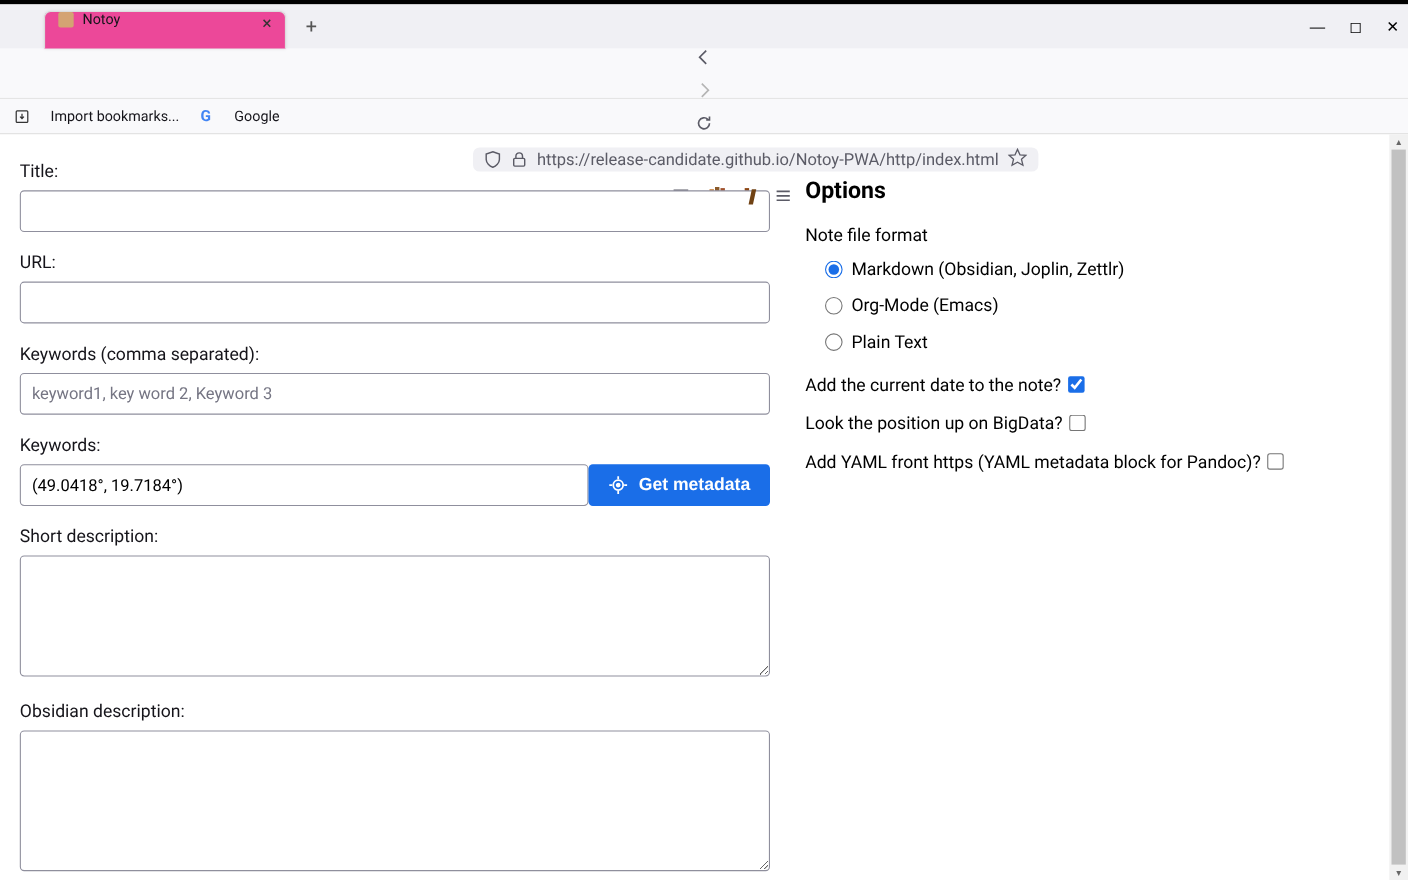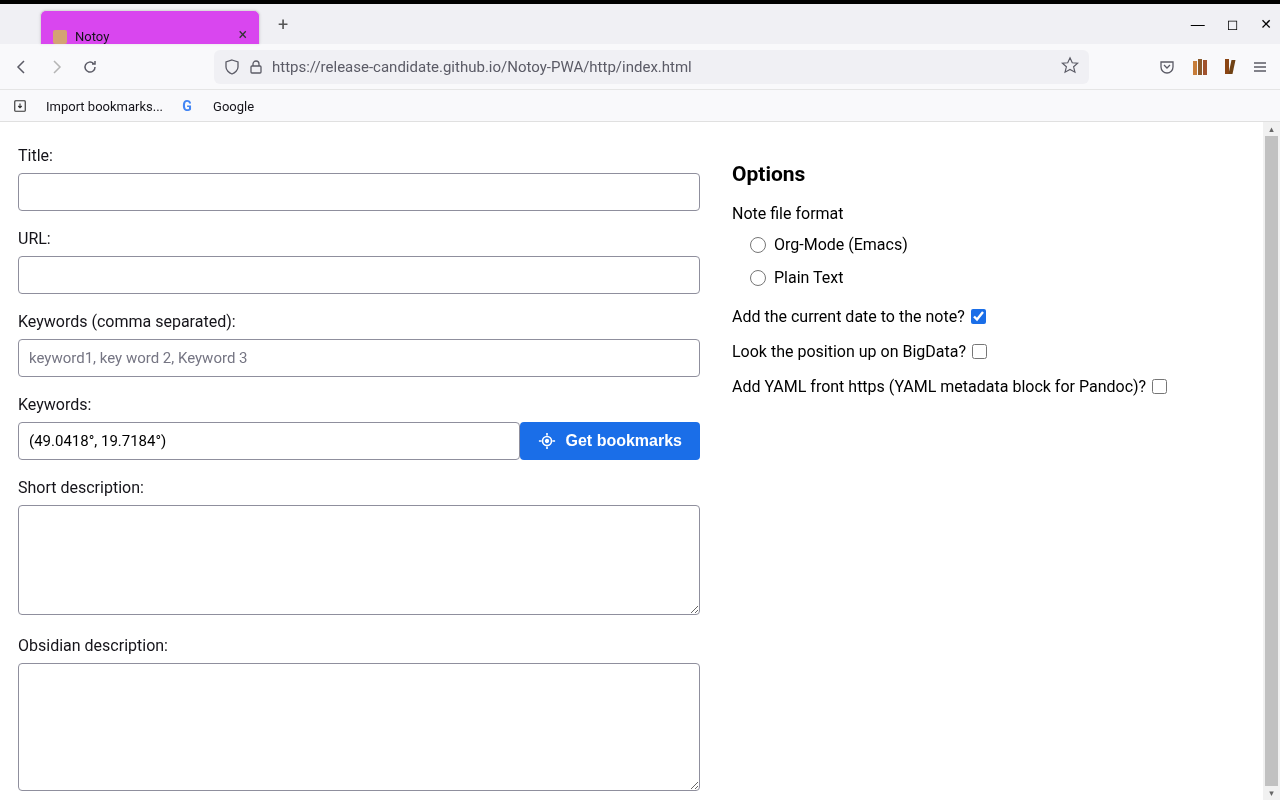--- a/index.html
+++ b/index.html
@@ -1,29 +1,29 @@
 <!DOCTYPE html>
 <html><head>
   <meta charset="utf-8">
   <style>
     * { margin: 0; padding: 0; box-sizing: border-box; }
     body { font-family: -apple-system, BlinkMacSystemFont, "Segoe UI", Roboto, sans-serif; font-size: 14px; background: #fff; overflow: hidden; }
     
     
     .browser-top { background: #000; height: 4px; }
     .tab-bar { background: #f0f0f4; height: 40px; display: flex; align-items: flex-end; padding-left: 40px; position: relative; }
-    .tab { background: #d946ef; border-radius: 6px 6px 0 0; height: 34px; width: 220px; display: flex; align-items: flex-end; padding: 0 12px; font-size: 13px; color: #15141a; border: 1px solid #dcdcdc; border-bottom: none; box-shadow: 0 0 3px rgba(0,0,0,0.1); }
+    .tab { background: #ec4899; border-radius: 6px 6px 0 0; height: 34px; width: 220px; display: flex; align-items: flex-start; padding: 0 12px; font-size: 13px; color: #15141a; border: 1px solid #dcdcdc; border-bottom: none; box-shadow: 0 0 3px rgba(0,0,0,0.1); }
     .tab-icon { width: 14px; height: 14px; background: #d4a373; border-radius: 2px; margin-right: 8px; }
     .tab-title { flex: 1; }
     .tab-close { font-size: 16px; color: #333; cursor: pointer; }
     .new-tab { margin-left: 18px; font-size: 18px; color: #555; align-self: center; cursor: pointer; }
     .window-controls { position: absolute; right: 8px; top: 0; height: 40px; display: flex; align-items: center; gap: 22px; }
     .window-controls span { font-size: 14px; color: #000; cursor: pointer; font-family: "Segoe UI Symbol", sans-serif; }
     
-    .toolbar { background: #f9f9fb; height: 46px; display: flex; align-items: center; padding: 0 12px; gap: 14px; border-bottom: 1px solid #e5e5e5; }
+    .toolbar { background: #f9f9fb; height: 46px; display: flex; align-items: center; padding: 0 12px; gap: 14px; border-bottom: 1px solid #e5e5e5; flex-direction: column; }
     .nav-btn { width: 20px; height: 20px; display: flex; align-items: center; justify-content: center; color: #5b5b66; cursor: pointer; }
     .nav-btn.disabled { color: #b5b5b5; }
     .nav-btn svg { width: 16px; height: 16px; }
     .url-bar { flex: 1; background: #f0f0f4; border-radius: 6px; height: 34px; display: flex; align-items: center; padding: 0 10px; gap: 8px; margin-left: 100px; margin-right: 6px; }
     .url-icon { color: #5b5b66; }
     .url-icon svg { width: 16px; height: 16px; display: block; }
     .url-text { flex: 1; font-size: 15px; color: #5b5b66; }
     .star-icon { color: #5b5b66; }
     .star-icon svg { width: 18px; height: 18px; }
     .toolbar-right { display: flex; align-items: center; gap: 18px; margin-left: 50px; }
@@ -183,41 +183,45 @@
     <div class="field">
       <label>Keywords:</label>
       <div class="location-row">
         <input type="text" value="(49.0418°, 19.7184°)" style="">
         <button class="btn">
           <svg viewBox="0 0 20 20" fill="none" stroke="#fff" stroke-width="1.8">
             <circle cx="10" cy="10" r="5"></circle>
                 <circle cx="10" cy="10" r="1.5" fill="#fff"></circle>
             <path d="M10 1v3M10 16v3M1 10h3M16 10h3"></path>
           </svg>
-          <span>Get bookmarks</span>
+          <span>Get metadata</span>
         </button>
       </div>
     </div>
 
     <div class="field">
       <label>Short description:</label>
       <textarea rows="5" style=""></textarea>
     </div>
 
     <div class="field">
       <label>Obsidian description:</label>
       <textarea rows="6" style=""></textarea>
     </div>
 
   </div>
 
   <div class="options-panel">
     <h2>Options</h2>
     <div class="opt-label">Note file format</div>
     <div class="radio-group">
+      <label class="radio-item">
+        <input type="radio" name="fmt" checked="" style="">
+        <span>Markdown (Obsidian, Joplin, Zettlr)</span>
+      </label>
       <label class="radio-item">
         <input type="radio" name="fmt" style="">
         <span>Org-Mode (Emacs)</span>
       </label>
       <label class="radio-item">
         <input type="radio" name="fmt" style="">
         <span>Plain Text</span>
       </label>
     </div>
 

